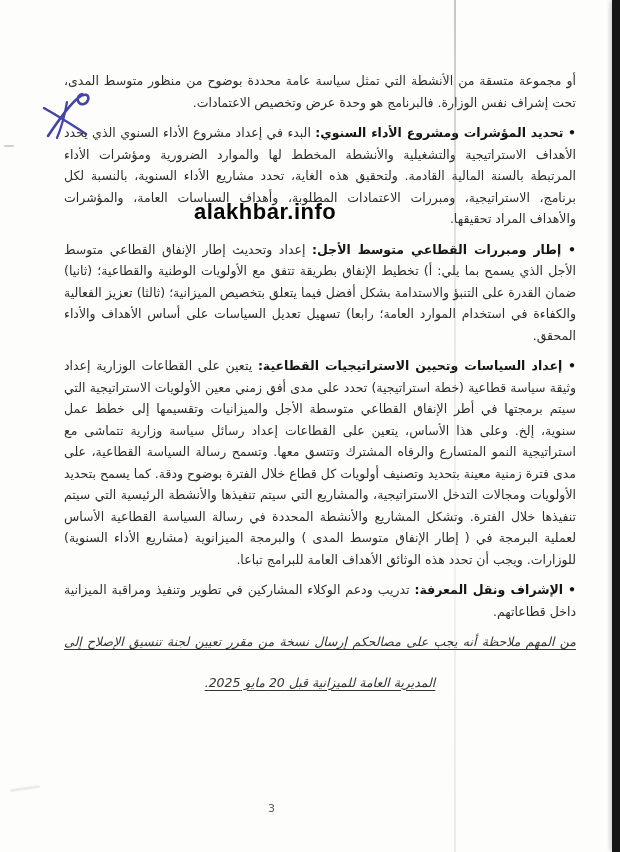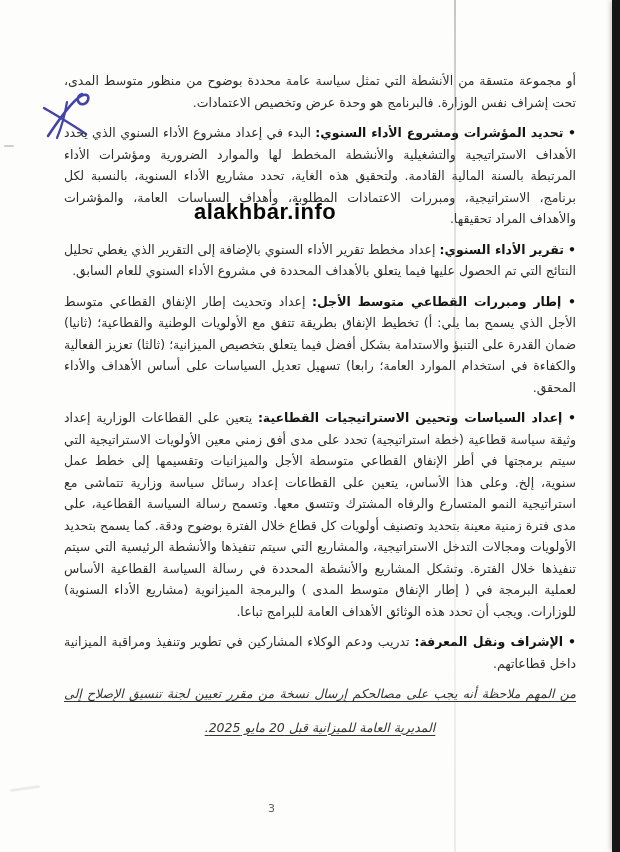--- a/index.html
+++ b/index.html
@@ -64,21 +64,21 @@
   .b-marker { font-weight: bold; color: #151515; }
   .b-title  { font-weight: bold; color: #151515; }
   .note { margin-top: 9px; font-style: italic; color: #333; }
   .note-line-1 {
     text-decoration: underline; text-underline-offset: 3px;
     text-align: justify; text-align-last: justify;
   }
   .note-line-2 {
     text-decoration: underline; text-underline-offset: 3px;
     text-align: center; text-align-last: center;
-    margin-top: 12px;
+    margin-top: 19px;
   }
   .page-number {
     position: absolute; left: 268px; top: 802px;
     font-size: 11px; color: #606060;
     direction: ltr;
   }
 </style>
 </head>
 <body>
 
@@ -95,25 +95,20 @@
     <p class="para">
       <span>أو مجموعة متسقة من الأنشطة التي تمثل سياسة عامة محددة بوضوح من منظور متوسط المدى، تحت إشراف نفس الوزارة. فالبرنامج هو وحدة عرض وتخصيص الاعتمادات.</span>
     </p>
 
     <p class="para">
       <span class="b-marker">•</span>
       <span class="b-title">تحديد المؤشرات ومشروع الأداء السنوي:</span>
       <span class="b-body">البدء في إعداد مشروع الأداء السنوي الذي يحدد الأهداف الاستراتيجية والتشغيلية والأنشطة المخطط لها والموارد الضرورية ومؤشرات الأداء المرتبطة بالسنة المالية القادمة. ولتحقيق هذه الغاية، تحدد مشاريع الأداء السنوية، بالنسبة لكل برنامج، الاستراتيجية، ومبررات الاعتمادات المطلوبة، وأهداف السياسات العامة، والمؤشرات والأهداف المراد تحقيقها.</span>
     </p>
 
-    <p class="para">
-      <span class="b-marker">•</span>
-      <span class="b-title">تقرير الأداء السنوي:</span>
-      <span class="b-body">إعداد مخطط تقرير الأداء السنوي بالإضافة إلى التقرير الذي يغطي تحليل النتائج التي تم الحصول عليها فيما يتعلق بالأهداف المحددة في مشروع الأداء السنوي للعام السابق.</span>
-    </p>
 
     <p class="para">
       <span class="b-marker">•</span>
       <span class="b-title">إطار ومبررات القطاعي متوسط الأجل:</span>
       <span class="b-body">إعداد وتحديث إطار الإنفاق القطاعي متوسط الأجل الذي يسمح بما يلي: أ) تخطيط الإنفاق بطريقة تتفق مع الأولويات الوطنية والقطاعية؛ (ثانيا) ضمان القدرة على التنبؤ والاستدامة بشكل أفضل فيما يتعلق بتخصيص الميزانية؛ (ثالثا) تعزيز الفعالية والكفاءة في استخدام الموارد العامة؛ رابعا) تسهيل تعديل السياسات على أساس الأهداف والأداء المحقق.</span>
     </p>
 
     <p class="para">
       <span class="b-marker">•</span>
       <span class="b-title">إعداد السياسات وتحيين الاستراتيجيات القطاعية:</span>

